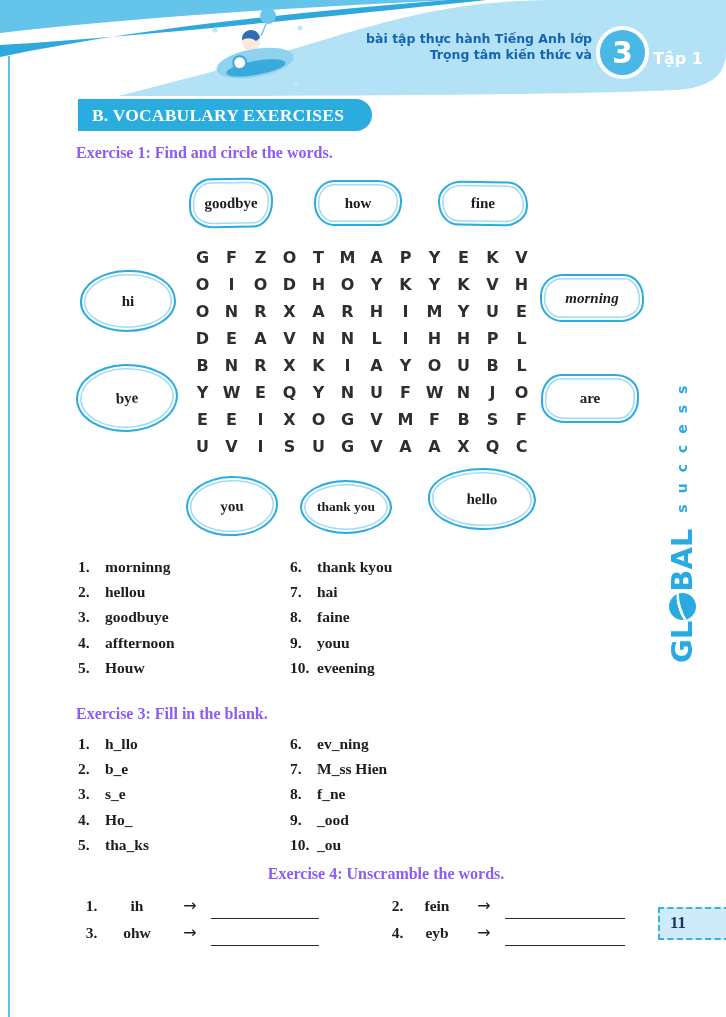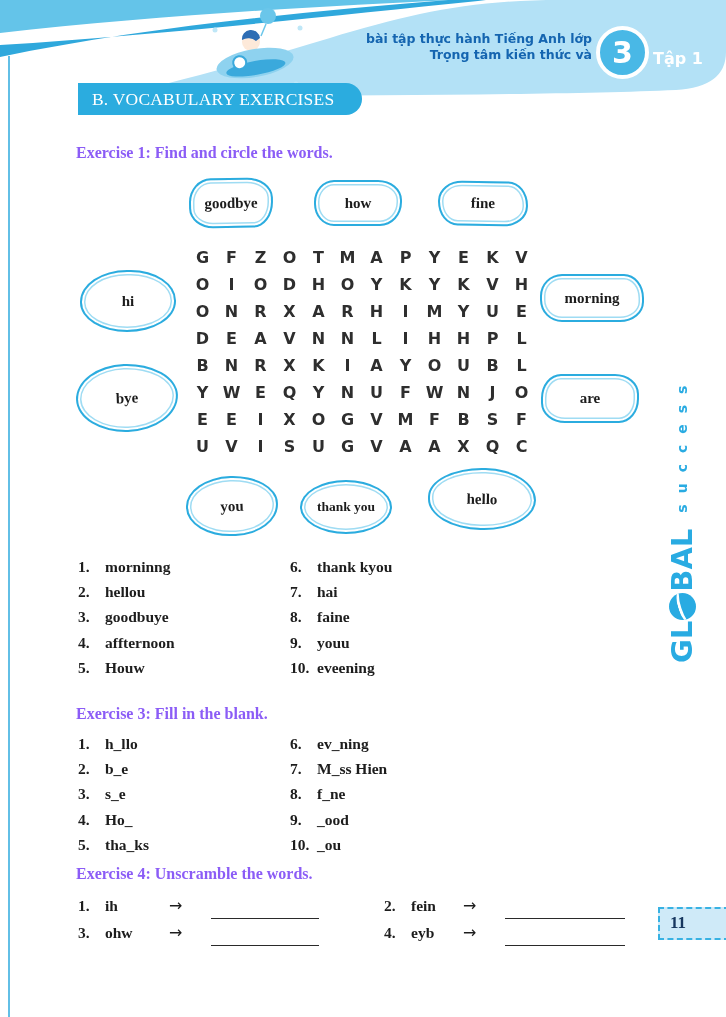--- a/index.html
+++ b/index.html
@@ -16,51 +16,51 @@
     border-radius:50%; background:#49b8e6; border:4px solid #fff;
     display:flex; align-items:center; justify-content:center;
     font-family:"DejaVu Sans", sans-serif; font-size:30px; font-weight:bold; color:#fff; }
   .volume { position:absolute; left:653px; top:49px; font-family:"DejaVu Sans", sans-serif;
     font-size:16px; font-weight:bold; color:#fff; }
 
   
   .spine { position:absolute; left:8px; top:56px; bottom:0; width:2px; background:#62bfe6; }
 
   
-  .banner { position:absolute; left:78px; top:83px; height:32px; padding:0 28px 0 14px;
+  .banner { position:absolute; left:78px; top:99px; height:32px; padding:0 28px 0 14px;
     background:#2bacdf; border-radius:0 17px 17px 0; display:flex; align-items:center;
-    color:#fff; font-size:17.5px; font-weight:normal; letter-spacing:.2px; }
+    color:#fff; font-size:17.5px; font-weight:bold; letter-spacing:.2px; }
 
   .exh { font-size:16px; font-weight:bold; color:#8b5cf6; }
   .ex1h { position:absolute; left:76px; top:144px; }
 
   
   .puzzle { position:absolute; left:0; top:168px; width:726px; height:380px; }
   .wsgrid { position:absolute; left:188px; top:76px; display:grid;
     grid-template-columns:repeat(12,29px); grid-auto-rows:27px; }
   .cell { display:flex; align-items:center; justify-content:center;
     font-family:"DejaVu Sans", sans-serif; font-size:16px; font-weight:600; color:#2e2e2e; }
 
   .bubble { position:absolute; display:flex; align-items:center; justify-content:center;
     border:2.5px solid #2bacdf; box-shadow: inset 0 0 0 2px #fff, inset 0 0 0 3.5px #9fdcf3;
     font-size:15px; font-weight:bold; color:#1c1c1c; background:#fff; }
   .bub-goodbye  { left:189px; top:10px;  width:84px;  height:50px; border-radius:22px 26px 20px 24px / 24px 20px 26px 20px; transform:rotate(-1deg); }
   .bub-how      { left:314px; top:12px;  width:88px;  height:46px; border-radius:20px 24px 22px 20px / 22px 20px 24px 22px; }
   .bub-fine     { left:438px; top:13px;  width:90px;  height:45px; border-radius:24px 20px 24px 20px / 20px 24px 20px 24px; transform:rotate(1deg); }
   .bub-hi       { left:80px;  top:102px; width:96px;  height:62px; border-radius:50% 48% 52% 50% / 52% 50% 50% 48%; }
-  .bub-morning  { left:540px; top:106px; width:104px; height:48px; border-radius:22px 20px 24px 22px / 22px 24px 20px 22px; }
+  .bub-morning  { left:540px; top:106px; width:104px; height:48px; border-radius:22px 20px 24px 22px / 22px 24px 20px 22px;font-style:italic; }
   .bub-bye      { left:76px;  top:196px; width:102px; height:68px; border-radius:48% 52% 50% 50% / 50% 48% 52% 50%; transform:rotate(-2deg); }
   .bub-are      { left:541px; top:206px; width:98px;  height:49px; border-radius:20px 24px 20px 24px / 24px 20px 24px 20px; }
   .bub-you      { left:186px; top:308px; width:92px;  height:60px; border-radius:50% 52% 48% 50% / 50% 48% 52% 50%; transform:rotate(-2deg); }
   .bub-thankyou { left:300px; top:312px; width:92px;  height:54px; border-radius:50%; font-size:13.5px;font-family:Liberation Serif, serif; }
   .bub-hello    { left:428px; top:300px; width:108px; height:62px; border-radius:52% 48% 50% 50% / 48% 52% 50% 50%; transform:rotate(1deg); }
 
   
   .exblock { position:absolute; left:76px; right:30px; }
-  .ex2 { top:546px; } .ex3 { top:705px; } .ex4 { top:865px; }
+  .ex2 { top:546px; } .ex3 { top:705px; } .ex4 { top:865px;text-align:center; }
   .cols { display:flex; margin-top:8px; padding-left:2px; }
   .col1 { width:212px; } .col2 { flex:1; }
   .li { display:flex; line-height:25.2px; font-size:15.5px; font-weight:600; color:#1d1d1d; }
   .li .num { width:27px; }
   .ex4-items { display:grid; grid-template-columns:306px 1fr; row-gap:1px; margin-top:10px; padding-left:2px; }
   .uitem { display:flex; align-items:flex-end; line-height:26px; font-size:15.5px; font-weight:600; color:#1d1d1d; }
   .uitem .num { width:27px; } .uitem .word { width:64px; }
   .uitem .arr { width:42px; font-family:"DejaVu Sans", sans-serif; font-weight:normal; font-size:16px; }
   .uitem .line { width:108px; height:21px; border-bottom:1.5px solid #2a2a2a; }
   .ex4-items .uitem:nth-child(even) .word { width:52px; }

